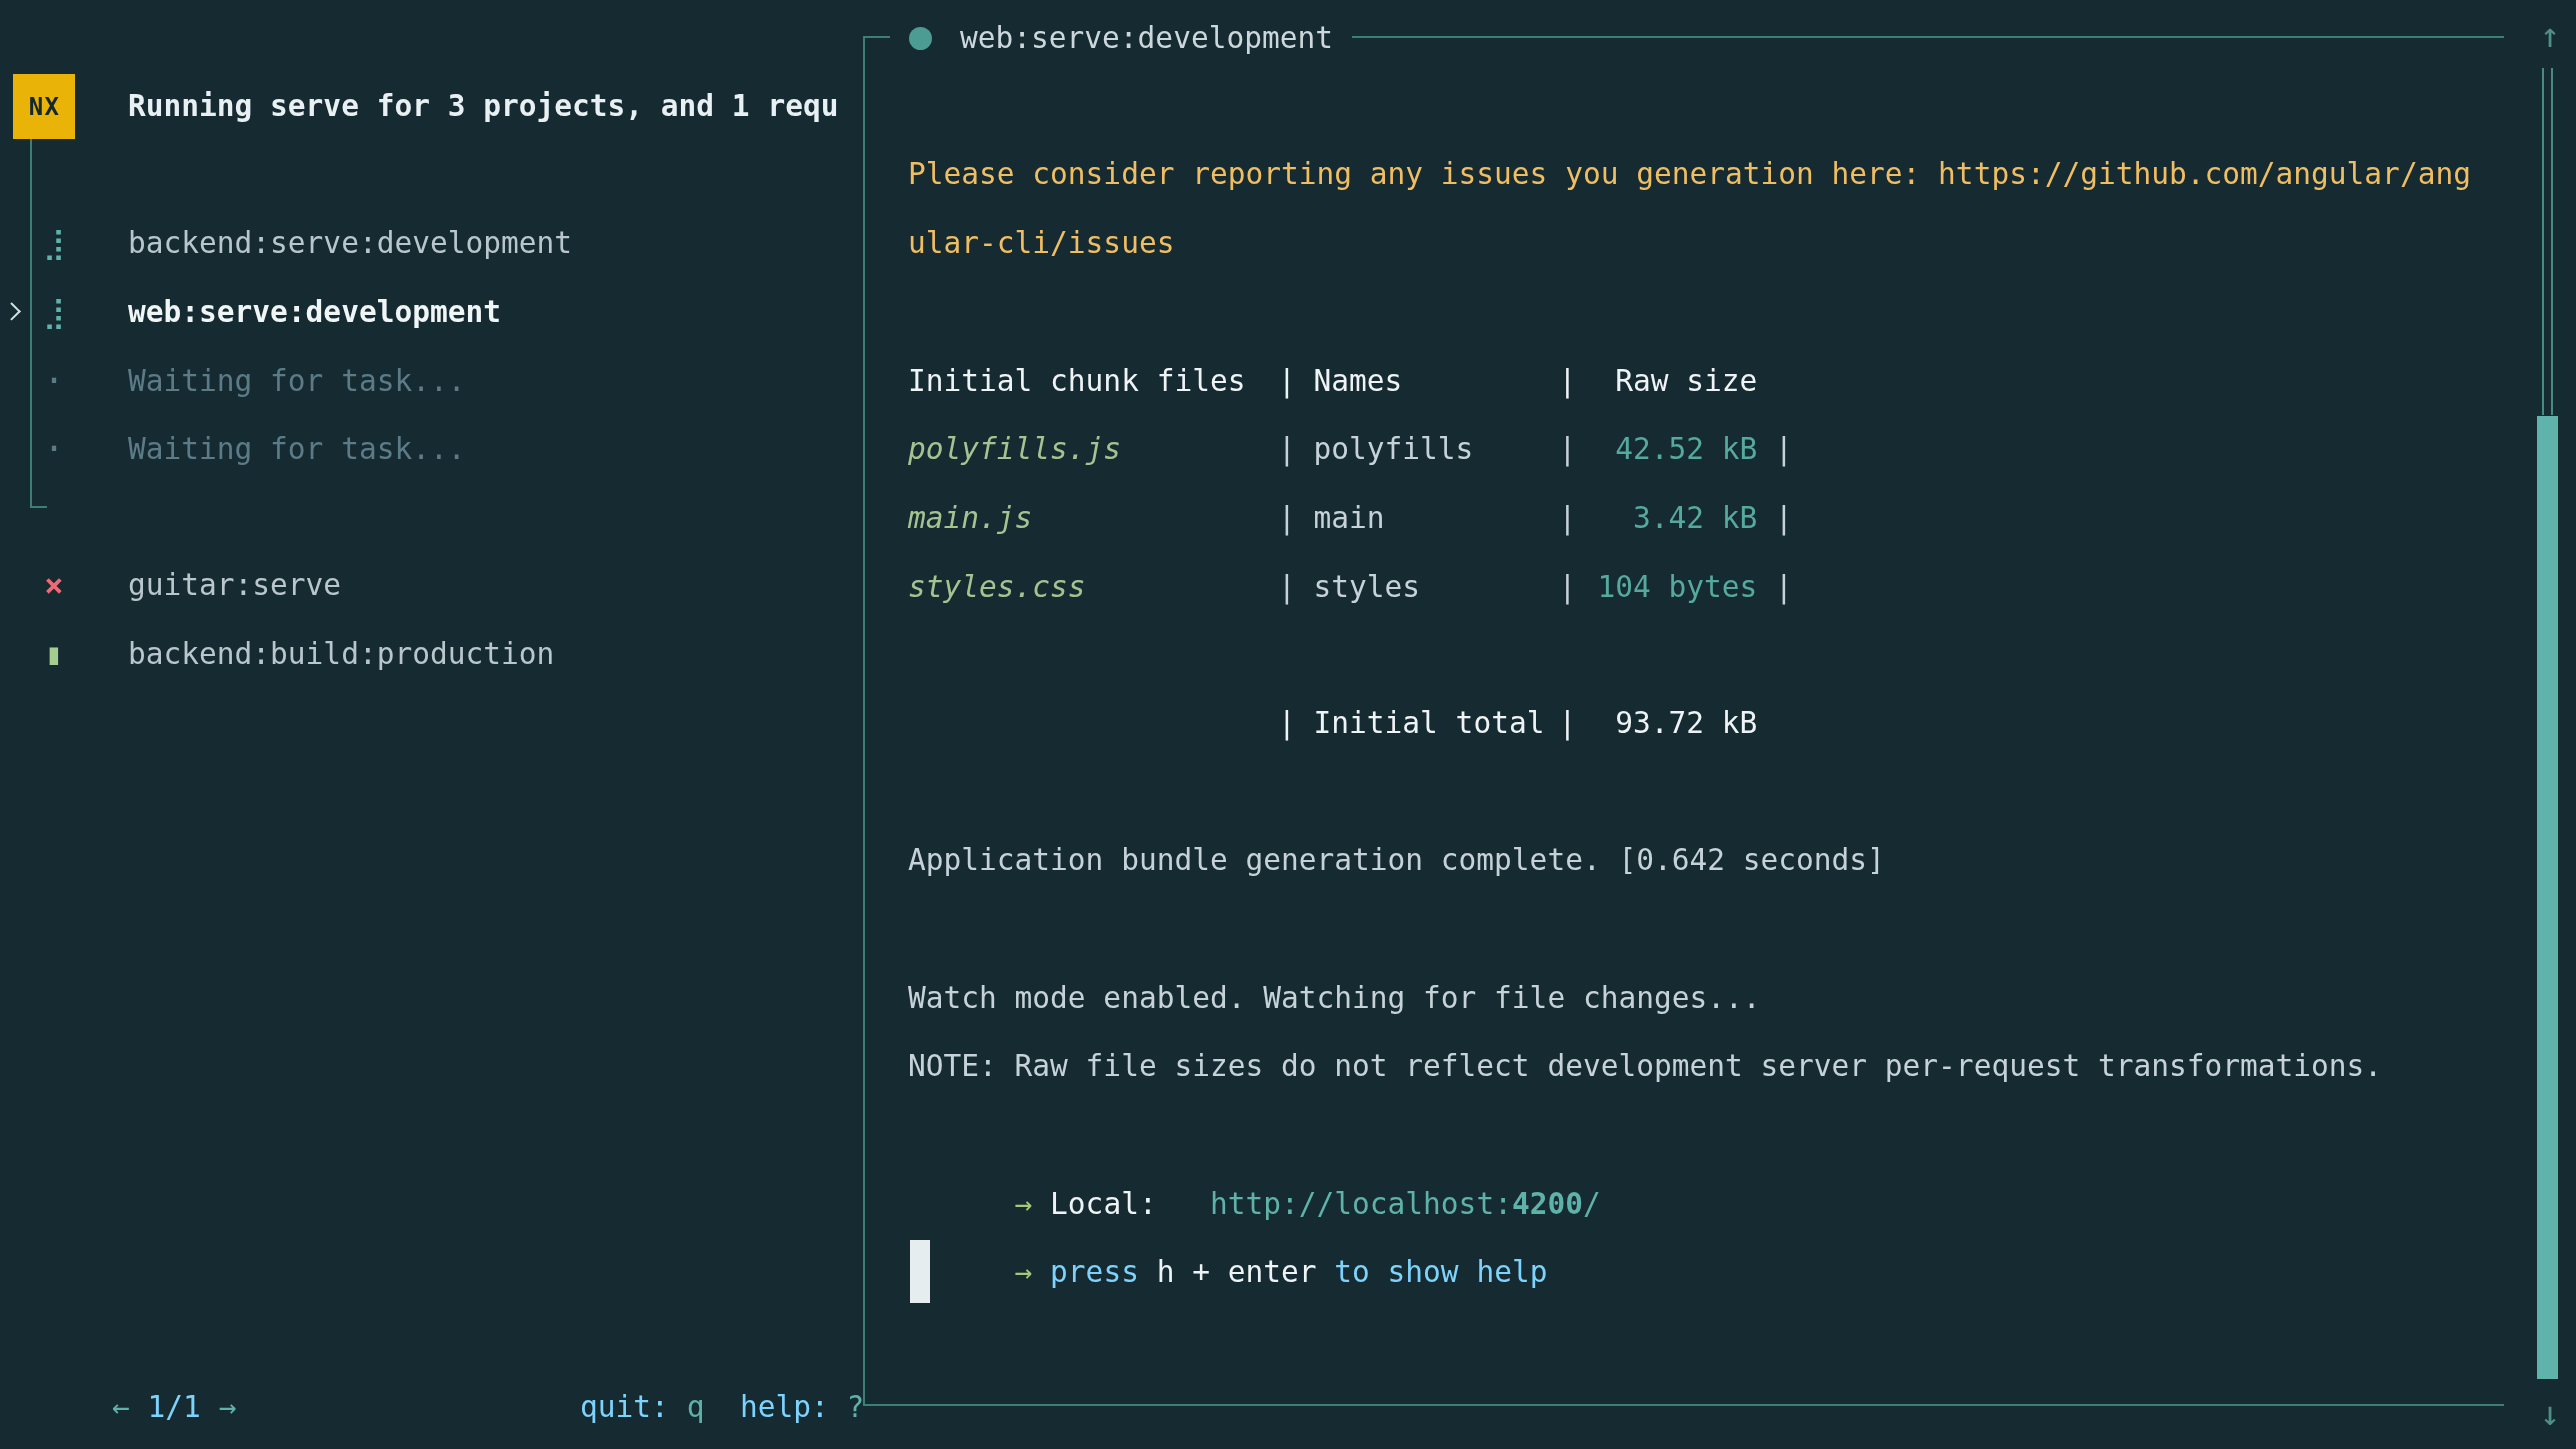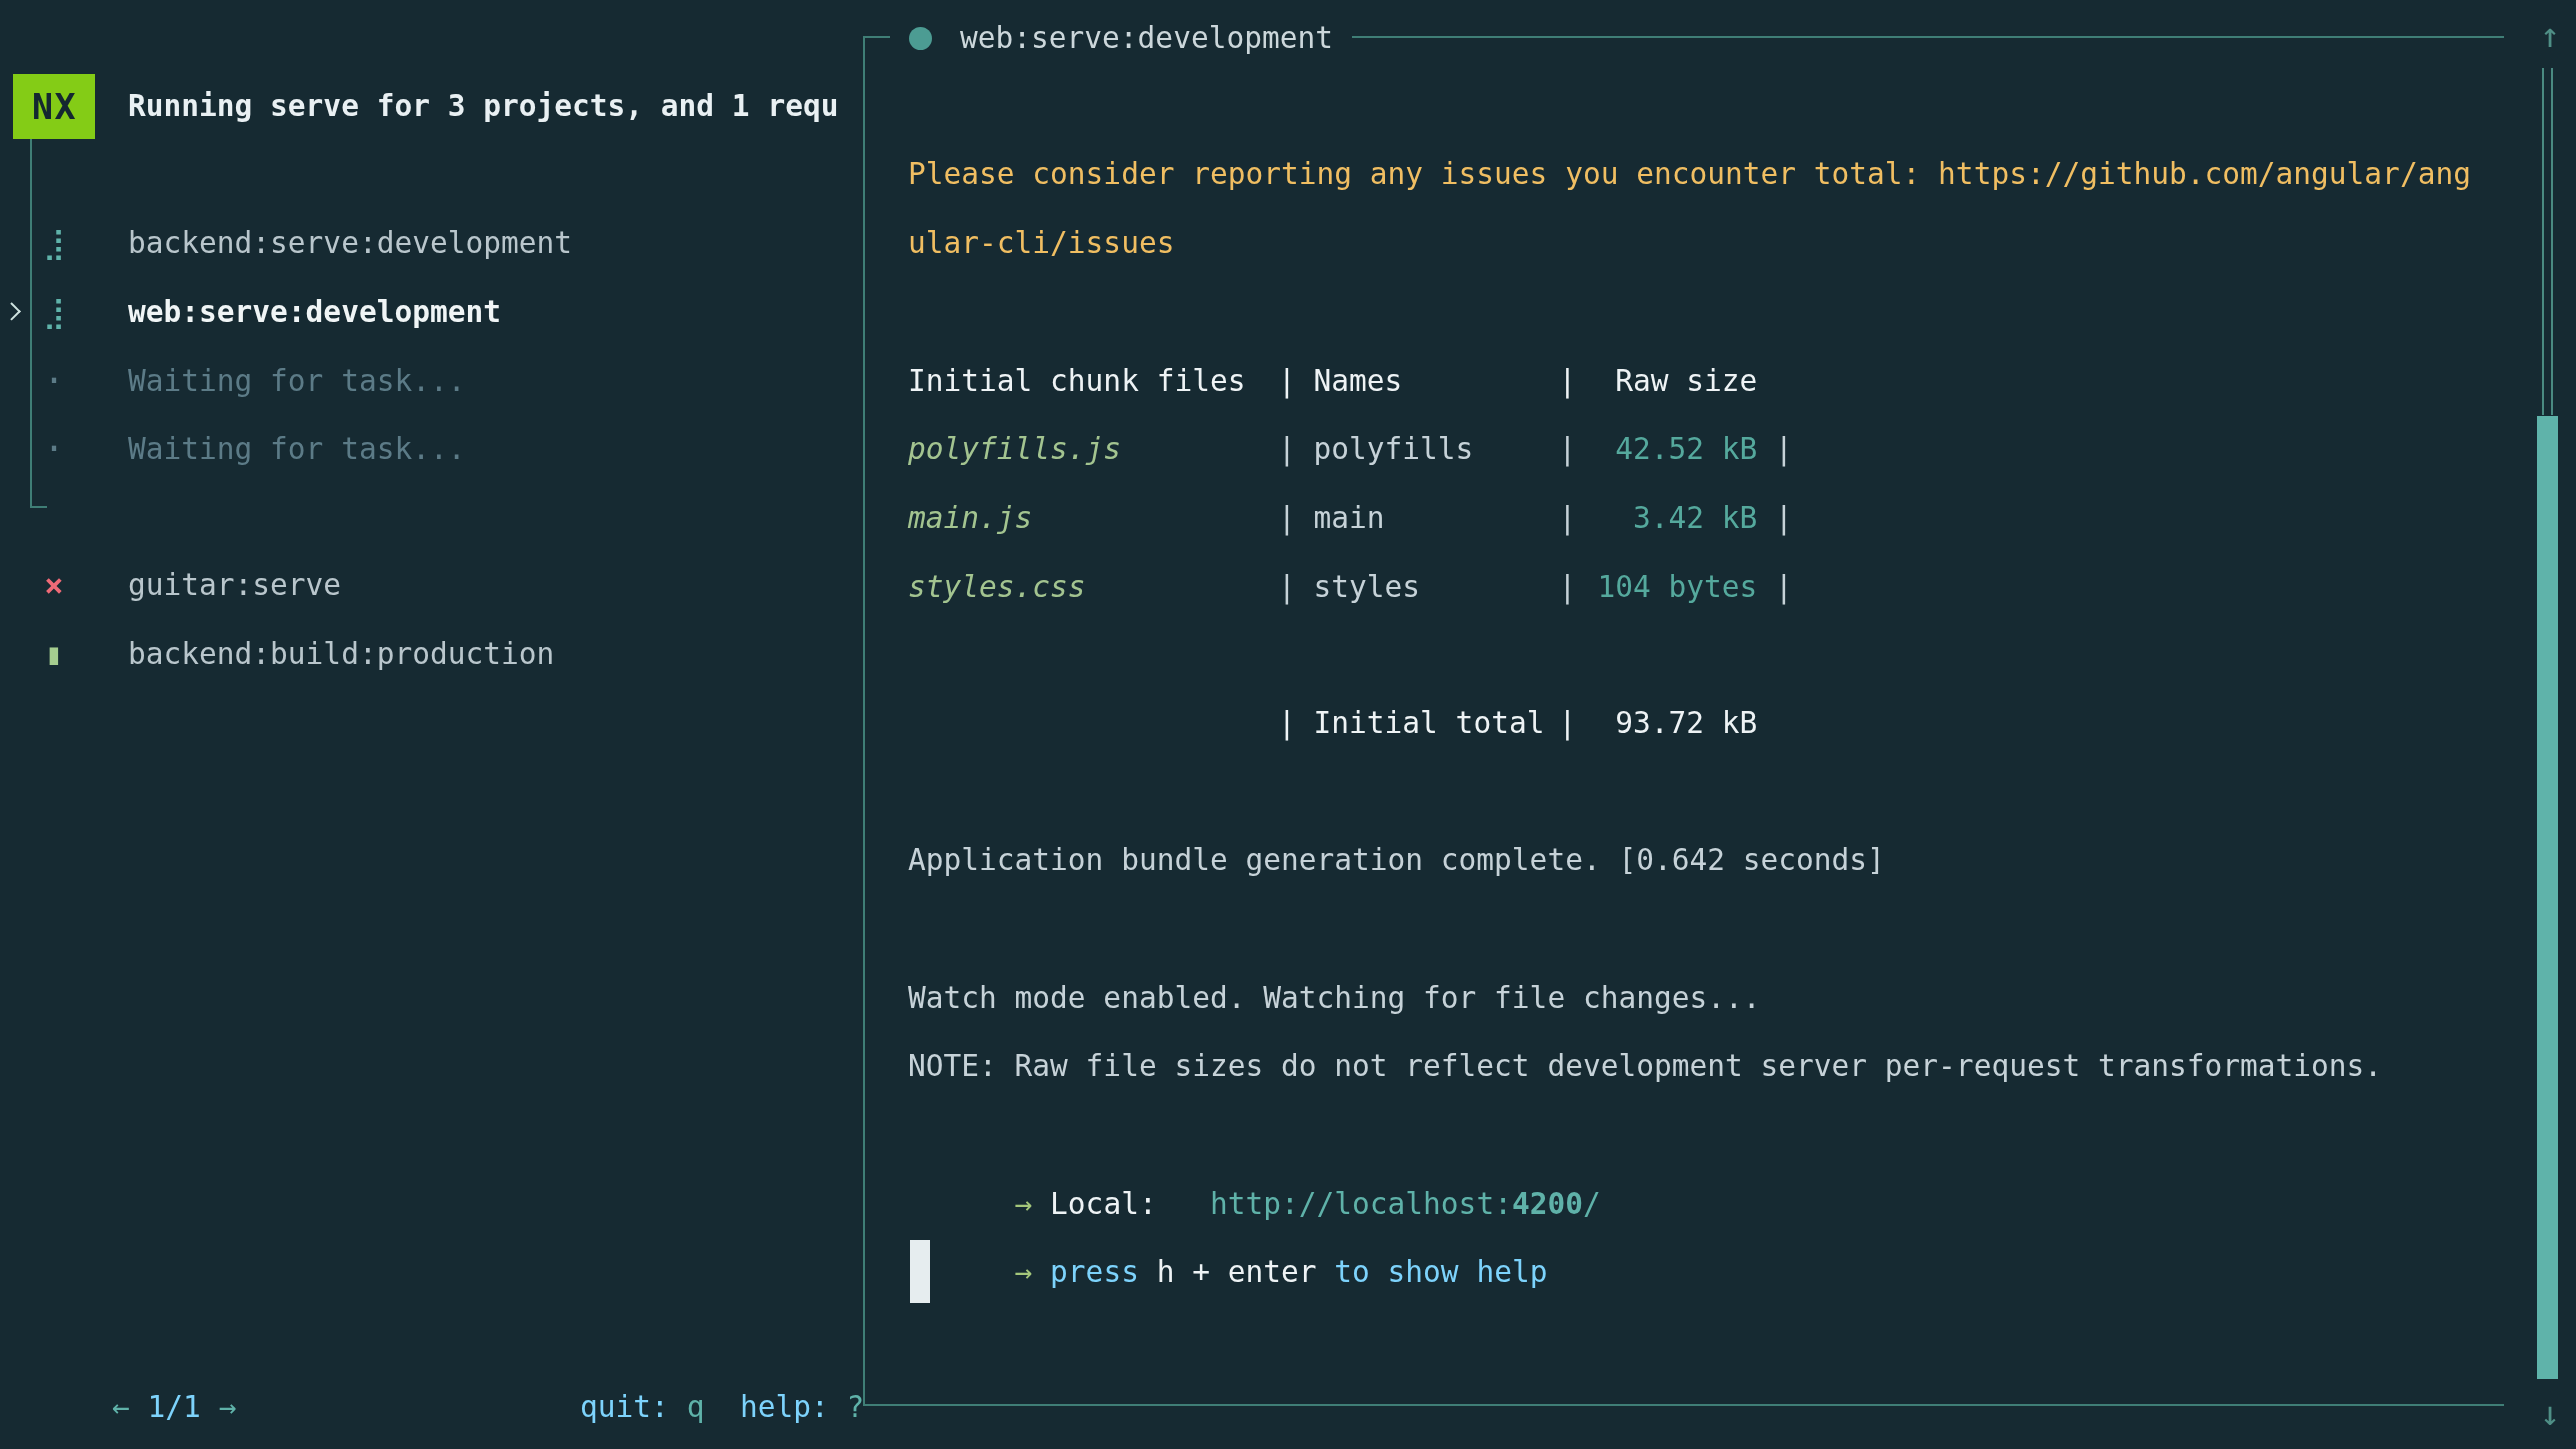--- a/index.html
+++ b/index.html
@@ -7,22 +7,22 @@
   .screen {
     position:relative; width:2576px; height:1449px;
     background:#162a32; overflow:hidden;
     font-family:"DejaVu Sans Mono","DejaVu Sans",monospace;
     font-size:29.5px; color:#c6d2d8;
   }
   .line { position:absolute; height:68px; line-height:68px; white-space:pre; }
 
   
   .nx-badge {
-    position:absolute; left:13.4px; top:74px; width:82px; height:65px;
-    background:#84cc16; color:#142830; font-weight:bold; font-size:35px;
+    position:absolute; left:13.4px; top:74px; width:62px; height:65px;
+    background:#eab308; color:#142830; font-weight:bold; font-size:24px;
     display:flex; align-items:center; justify-content:center; letter-spacing:1.3px;
   }
   .sidebar-title {
     position:absolute; left:128px; top:72px; height:68px; line-height:68px;
     font-weight:bold; color:#e9f0f3; white-space:pre; width:731px; overflow:hidden;
   }
   .tree-line {
     position:absolute; left:29.5px; top:139px; width:17.4px; height:369px;
     border-left:2.7px solid #3f7e76; border-bottom:2.7px solid #3f7e76;
   }
@@ -126,21 +126,21 @@
   <div class="line" style="left:509px; top:1305px">
     <span class="gray">quit: </span><span class="teal">q</span><span>  </span><span class="gray">help: </span><span class="teal">?</span>
   </div>
 
   <div class="panel-border"></div>
   <div class="panel-title">
     <span class="bullet"></span>
     <span class="ttext">web:serve:development</span>
   </div>
 
-  <div class="line yellow" style="left:908px; top:140px">Please consider reporting any issues you encounter total: https://github.com/angular/ang</div>
+  <div class="line yellow" style="left:908px; top:140px">Please consider reporting any issues you generation here: https://github.com/angular/ang</div>
   <div class="line yellow" style="left:908px; top:209px">ular-cli/issues</div>
 
   <div class="line trow bold-w" style="left:908px; top:347px">
     <span class="c1">Initial chunk files</span><span class="pp">| </span><span class="c2">Names</span><span class="pp">|</span><span class="c3">Raw size</span>
   </div>
 
   <div class="line trow" style="left:908px; top:415px">
     <span class="c1 filegreen">polyfills.js</span><span class="pp">| </span><span class="c2">polyfills</span><span class="pp">|</span><span class="c3 sizeteal">42.52 kB</span><span class="pp"> |</span>
   </div>
   <div class="line trow" style="left:908px; top:484px">

